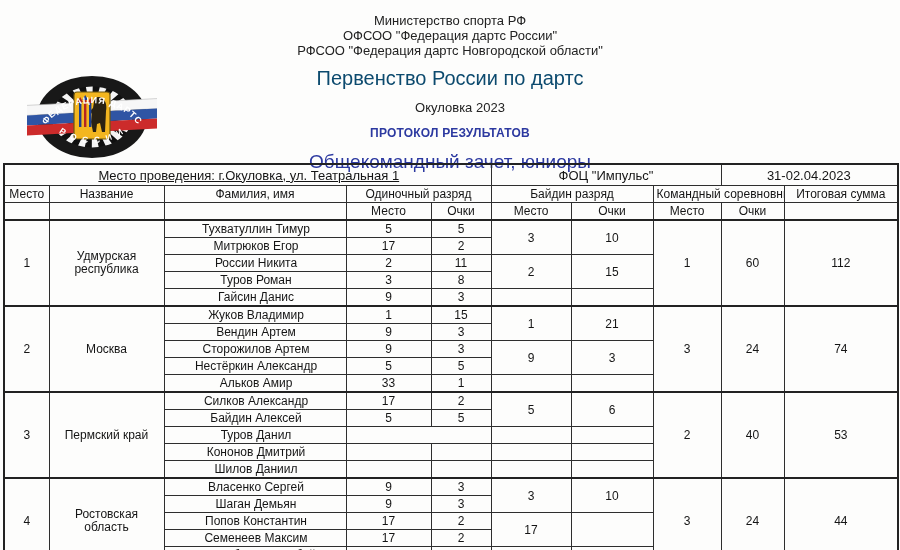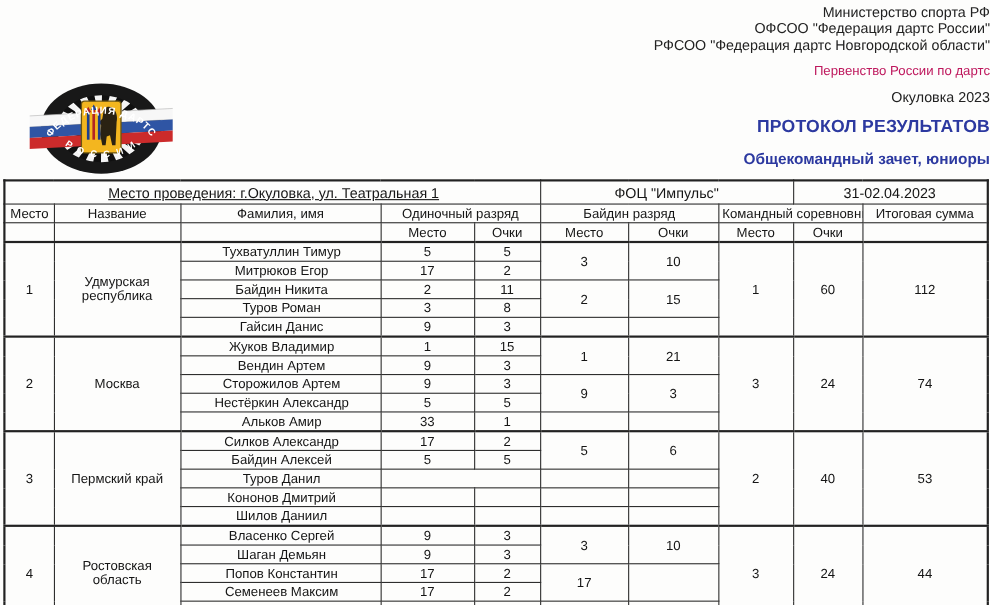--- a/index.html
+++ b/index.html
@@ -2,26 +2,26 @@
 <html><head>
 <meta charset="utf-8">
 <style>
   html,body{margin:0;padding:0;}
   body{
     width:900px;height:550px;position:relative;overflow:hidden;
     background:#fdfdfc;color:#151515;
     font-family:"Liberation Sans", sans-serif;
     -webkit-font-smoothing:antialiased;
   }
-  .doc-header{position:absolute;top:3px;left:0;width:900px;text-align:right;}
+  .doc-header{position:absolute;top:13px;left:0;width:900px;text-align:center;}
   .org-line{font-size:13px;line-height:15px;color:#222;}
-  .event-title{font-size:12px;margin-top:9px;color:#be185d;}
+  .event-title{font-size:20px;margin-top:9px;color:#0c4a6e;}
   .event-city{font-size:13px;margin-top:10px;color:#222;padding-left:20px;}
-  .protocol-title{font-size:16px;font-weight:bold;margin-top:11px;letter-spacing:.2px;}
-  .category-title{font-size:14px;font-weight:bold;margin-top:11px;}
+  .protocol-title{font-size:12px;font-weight:bold;margin-top:11px;letter-spacing:.2px;}
+  .category-title{font-size:19px;font-weight:normal;margin-top:11px;}
   .blue{color:#2c39a0;}
 
   .logo{position:absolute;left:27px;top:71px;width:130px;height:92px;}
 
   table.results{
     position:absolute;left:3px;top:163px;width:894px;
     border-collapse:collapse;table-layout:fixed;
     font-size:12px;color:#151515;
   }
   table.results{border:2px solid #222;}
@@ -140,21 +140,21 @@
         <td rowspan="5" class="bb2">1</td>
         <td rowspan="5" class="bb2">60</td>
         <td rowspan="5" class="bb2">112</td>
       </tr>
       <tr>
         <td class="c-name">Митрюков Егор</td>
         <td>17</td>
         <td>2</td>
       </tr>
       <tr>
-        <td class="c-name">Байдин Никита</td>
+        <td class="c-name">России Никита</td>
         <td>2</td>
         <td>11</td>
         <td rowspan="2">2</td>
         <td rowspan="2">15</td>
       </tr>
       <tr>
         <td class="c-name">Туров Роман</td>
         <td>3</td>
         <td>8</td>
       </tr>

